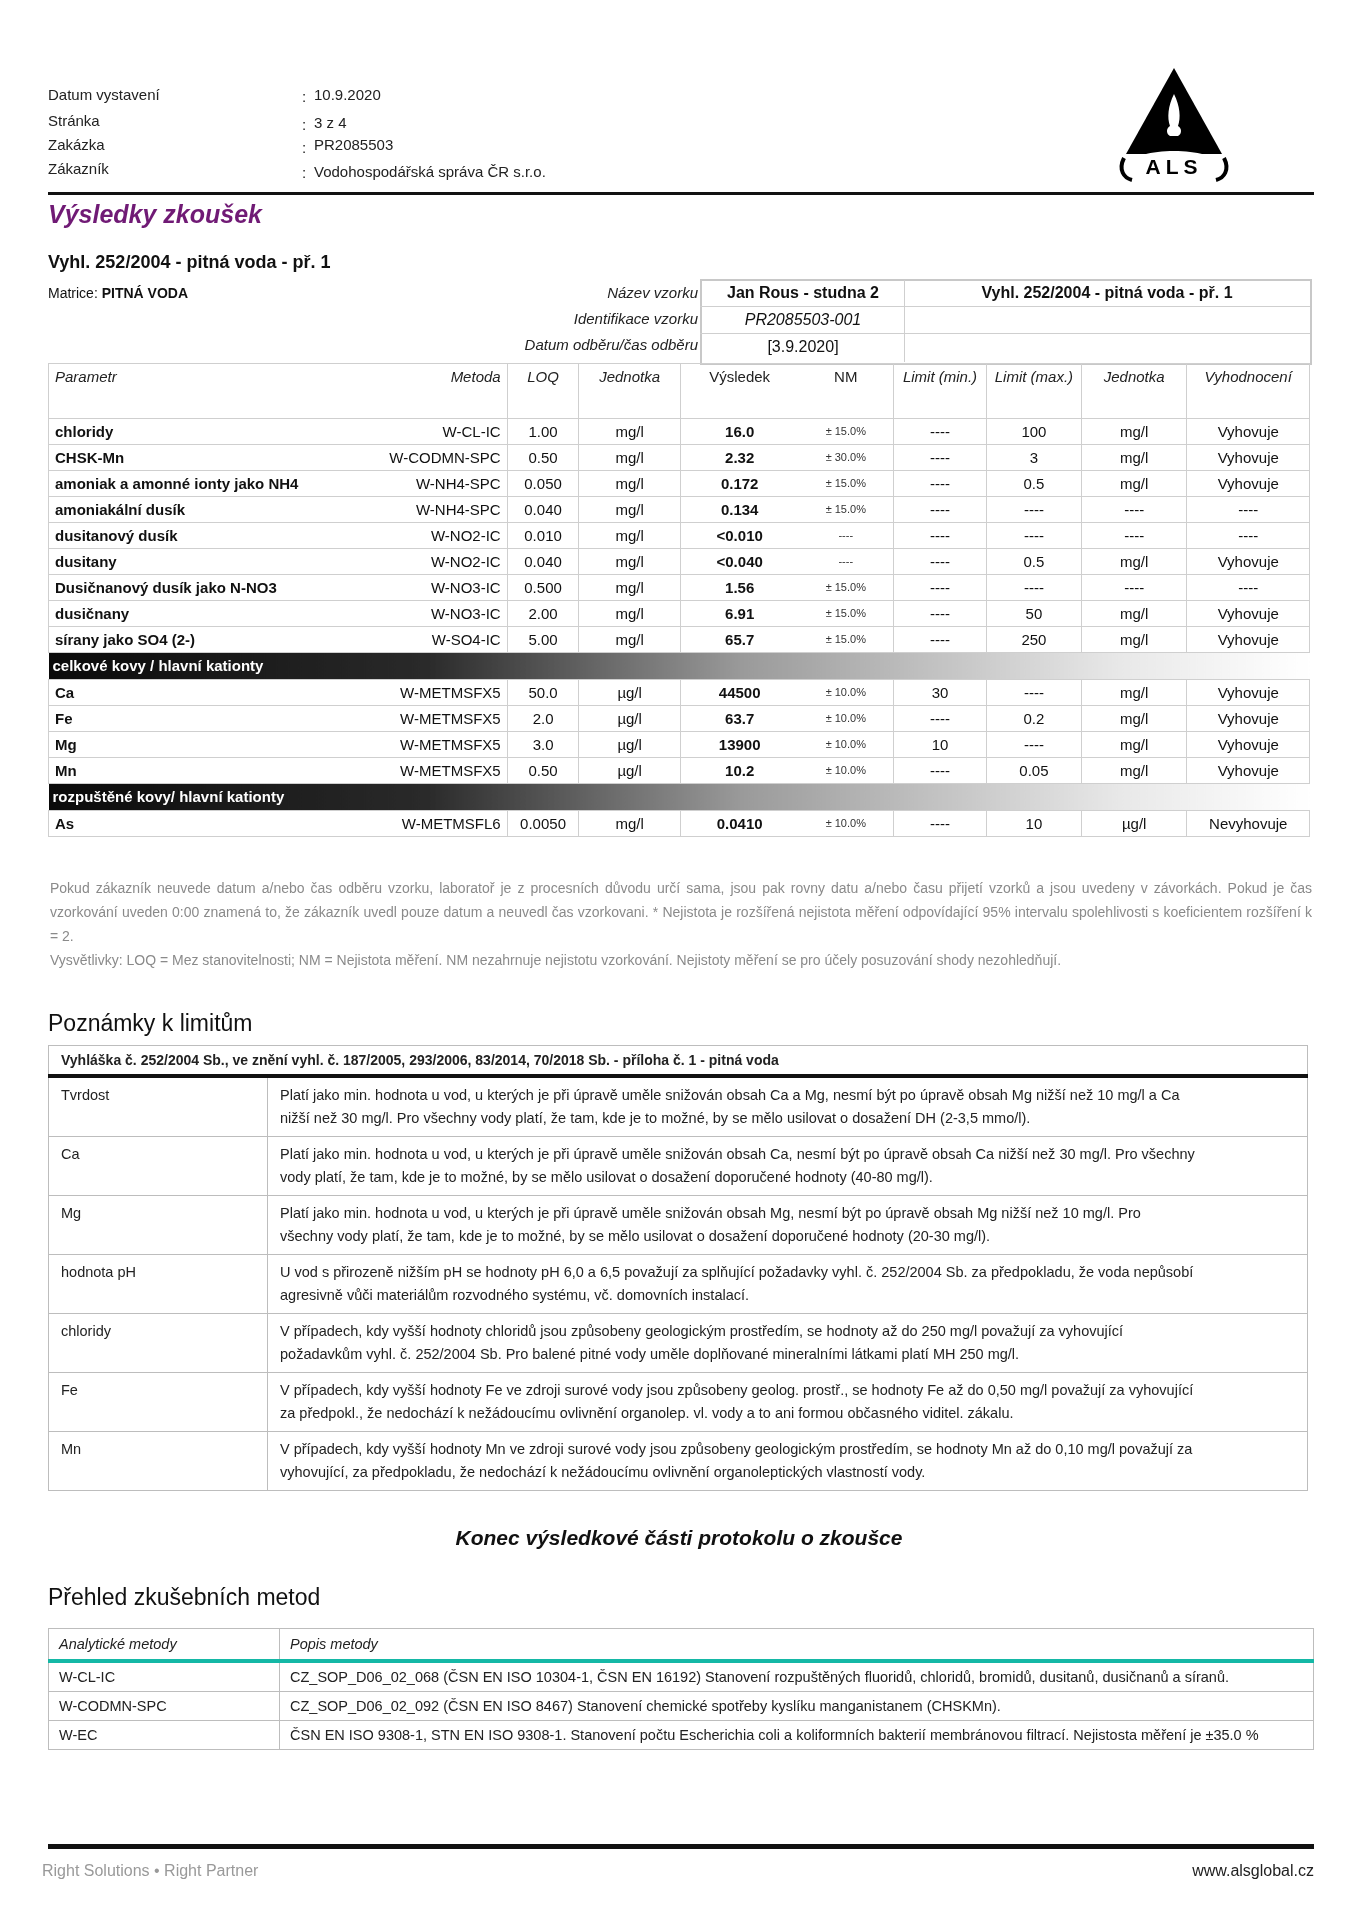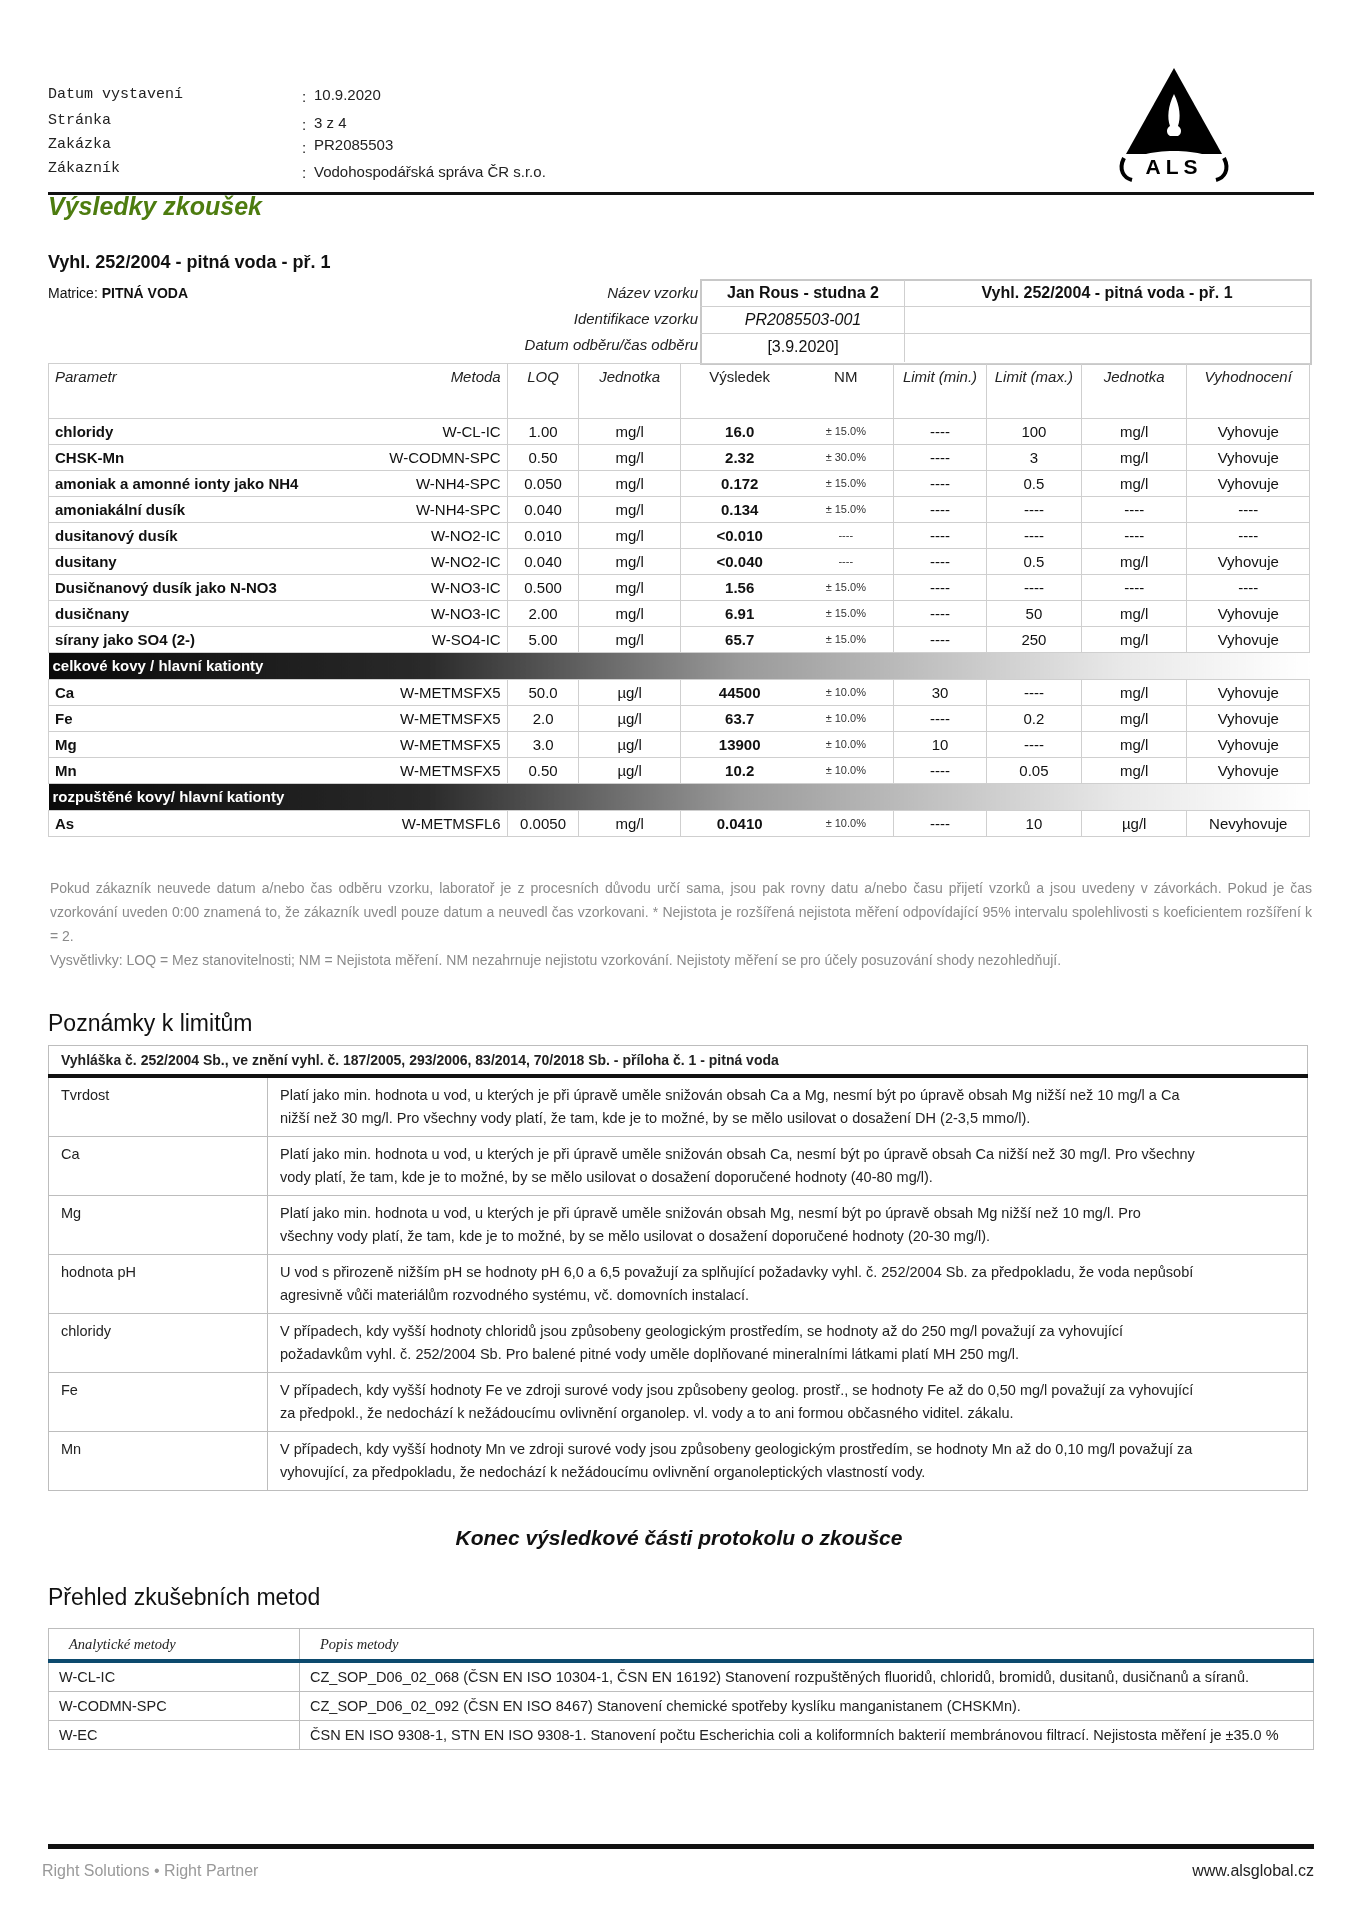--- a/index.html
+++ b/index.html
@@ -1,26 +1,26 @@
 <!DOCTYPE html>
 <html><head>
 <meta charset="utf-8">
 <style>
   html, body { margin: 0; padding: 0; background: #ffffff; }
   body { width: 1358px; height: 1920px; position: relative; font-family: "Liberation Sans", sans-serif; color: #111; overflow: hidden; }
   .abs { position: absolute; }
 
   
-  .meta-label { position: absolute; left: 48px; font-size: 15px; color: #222; font-family: Liberation Mono, monospace; }
+  .meta-label { position: absolute; left: 48px; font-size: 15px; color: #222; }
   .meta-colon { position: absolute; left: 302px; font-size: 15px; color: #222; }
   .meta-value { position: absolute; left: 314px; font-size: 15px; color: #222; }
   .logo { position: absolute; left: 1110px; top: 62px; width: 130px; width: 132px; height: 120px; }
   .rule-top { position: absolute; left: 48px; top: 192px; width: 1266px; height: 3px; background: #111; }
 
-  .title-main { position: absolute; left: 48px; top: 192px; font-size: 25px; font-weight: bold; font-style: italic; color: #4d7c0f; }
+  .title-main { position: absolute; left: 48px; top: 200px; font-size: 25px; font-weight: bold; font-style: italic; color: #701a75; }
   .subtitle { position: absolute; left: 48px; top: 252px; font-size: 18px; font-weight: bold; color: #111; }
   .matrix { position: absolute; left: 48px; top: 285px; font-size: 14px; color: #111; }
   .matrix b { font-weight: bold; }
 
   
   .sh-label { position: absolute; right: 660px; font-size: 15px; font-style: italic; color: #222; text-align: right; }
   .sh-box { position: absolute; border: 2px solid #c8c8c8; }
   .sh-cell { position: absolute; font-size: 16px; text-align: center; color: #111; }
 
   
@@ -41,21 +41,21 @@
   table.lim { position: absolute; left: 48px; top: 1045px; width: 1260px; border-collapse: collapse; font-size: 14.5px; }
   table.lim td { border: 1px solid #bdbdbd; vertical-align: top; padding: 6px 10px 6px 12px; line-height: 23px; color: #222; }
   table.lim td.k { width: 196px; }
   table.lim tr.th td { font-weight: bold; font-size: 14px; padding: 4px 12px; border-bottom: 4px solid #111; line-height: 20px; }
 
   .end-title { position: absolute; left: 0; width: 1358px; top: 1526px; text-align: center; font-size: 21px; font-weight: bold; font-style: italic; color: #111; }
 
   table.met { position: absolute; left: 48px; top: 1628px; width: 1266px; border-collapse: collapse; font-size: 14.5px; }
   table.met td { border: 1px solid #bdbdbd; vertical-align: top; padding: 2px 6px 2px 10px; line-height: 24px; color: #222; }
   table.met td.k { width: 210px; }
-  table.met tr.th td { font-style: italic; border-bottom: 4px solid #0c4a6e; padding: 3px 20px; font-family: Liberation Serif, serif; }
+  table.met tr.th td { font-style: italic; border-bottom: 4px solid #14b8a6; padding: 3px 10px; }
   table.met tr.loc td { font-style: italic; }
   table.met td.j { text-align: justify; }
 
   .rule-bottom { position: absolute; left: 48px; top: 1844px; width: 1266px; height: 5px; background: #111; }
   .footer-l { position: absolute; left: 42px; top: 1862px; font-size: 16px; color: #999; }
   .footer-r { position: absolute; right: 44px; top: 1862px; font-size: 16px; color: #222; }
 </style>
 </head>
 <body>
 

